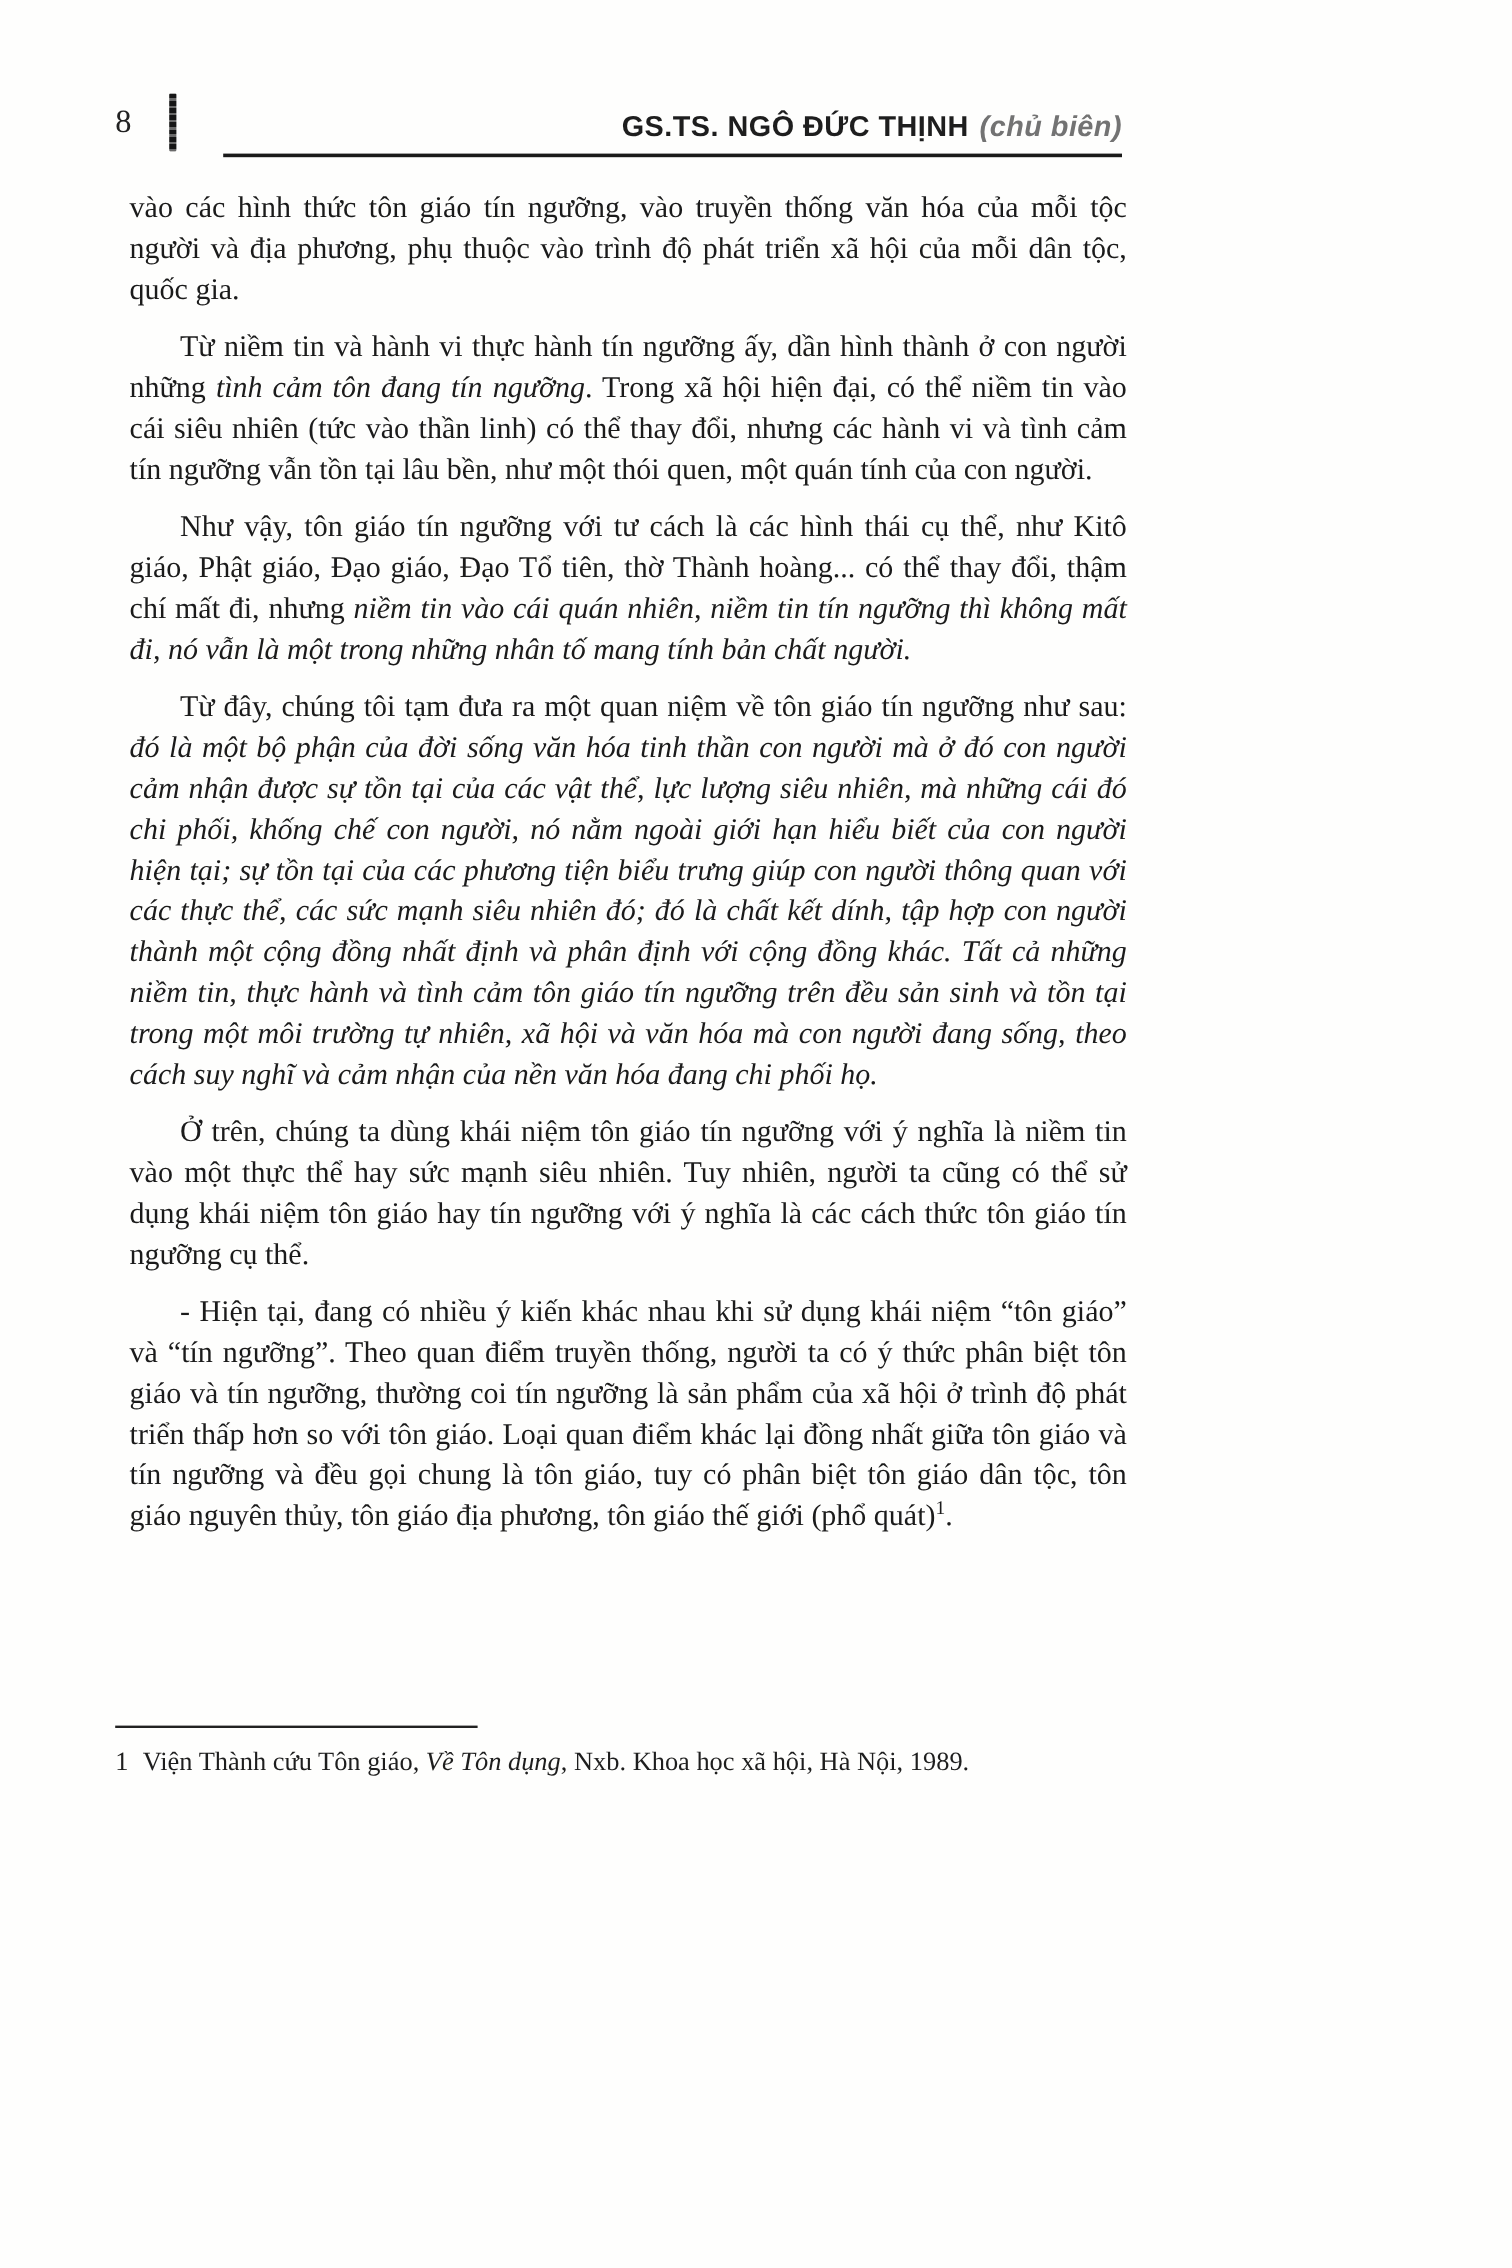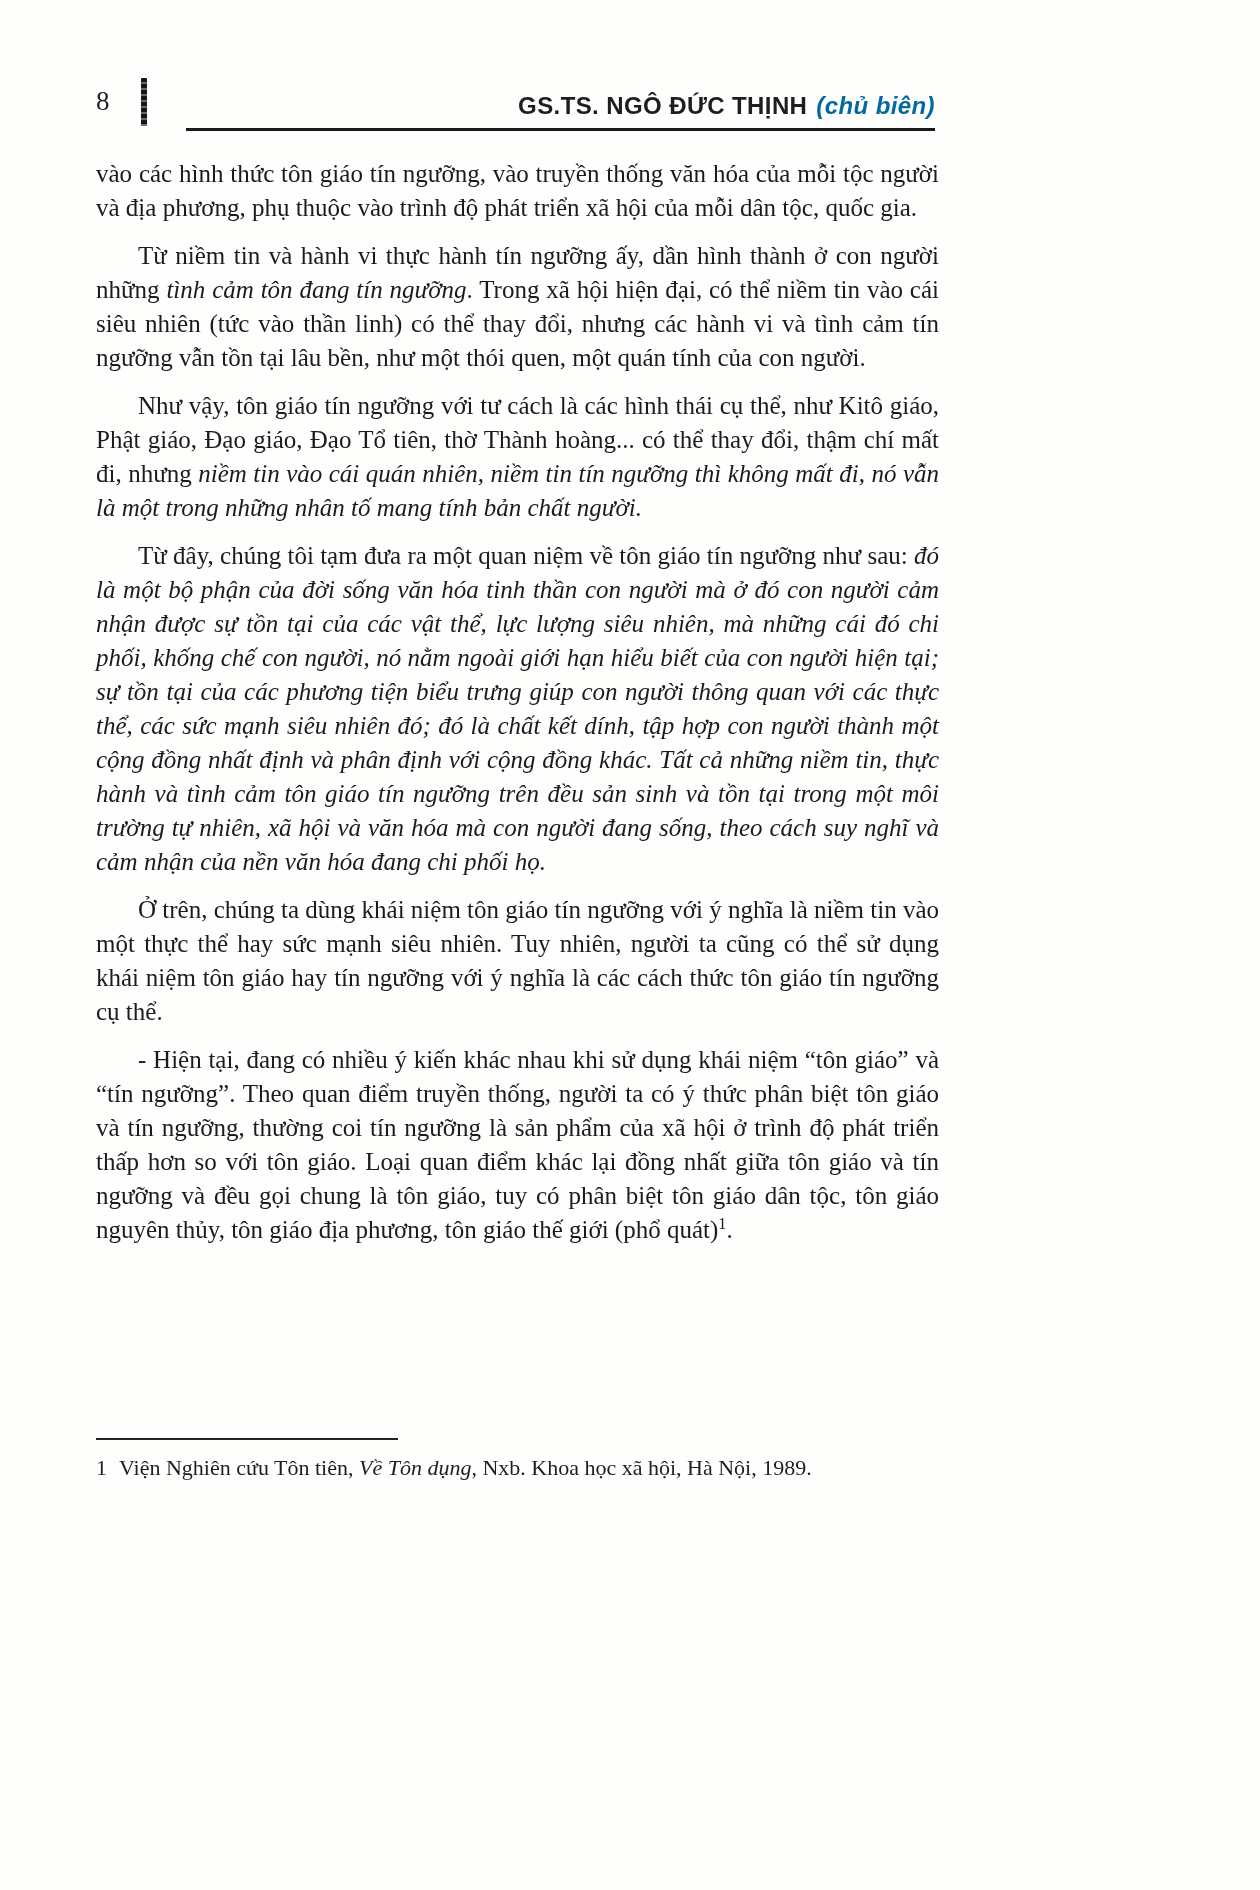--- a/index.html
+++ b/index.html
@@ -40,40 +40,40 @@
     font-family: "Liberation Sans", sans-serif;
     font-size: 24px;
     font-weight: bold;
     letter-spacing: 0.4px;
     white-space: nowrap;
     color: #1e1e1e;
   }
   .rh-editor {
     font-style: italic;
     font-weight: 600;
-    color: #0369a1;
+    color: #737373;
     margin-left: 9px;
   }
   .header-rule {
     position: absolute;
     left: 186px;
     top: 128px;
     width: 749px;
     height: 3px;
     background: #1a1a1a;
   }
   .text-block {
     position: absolute;
     left: 96px;
     top: 157px;
     width: 843px;
     text-align: justify;
   }
   .para {
-    margin: 0 0 14px 0;
+    margin: 0 0 14px 12px;
     font-size: 25px;
     line-height: 34px;
   }
   .para.indent {
     text-indent: 42px;
   }
   .italic {
     font-style: italic;
   }
   sup.fn-ref {
@@ -129,15 +129,15 @@
 
     <p class="para indent"><span>Ở trên, chúng ta dùng khái niệm tôn giáo tín ngưỡng với ý nghĩa là niềm tin vào một thực thể hay sức mạnh siêu nhiên. Tuy nhiên, người ta cũng có thể sử dụng khái niệm tôn giáo hay tín ngưỡng với ý nghĩa là các cách thức tôn giáo tín ngưỡng cụ thể.</span></p>
 
     <p class="para indent"><span>- Hiện tại, đang có nhiều ý kiến khác nhau khi sử dụng khái niệm “tôn giáo” và “tín ngưỡng”. Theo quan điểm truyền thống, người ta có ý thức phân biệt tôn giáo và tín ngưỡng, thường coi tín ngưỡng là sản phẩm của xã hội ở trình độ phát triển thấp hơn so với tôn giáo. Loại quan điểm khác lại đồng nhất giữa tôn giáo và tín ngưỡng và đều gọi chung là tôn giáo, tuy có phân biệt tôn giáo dân tộc, tôn giáo nguyên thủy, tôn giáo địa phương, tôn giáo thế giới (phổ quát)</span><sup class="fn-ref">1</sup><span>.</span></p>
 
 
   </main>
 
   <div class="footnote-rule"></div>
 
-  <div class="footnote"><span class="fn-marker">1</span><span>Viện Nghiên cứu Tôn tiên, </span><span class="italic">Về Tôn dụng</span><span>, Nxb. Khoa học xã hội, Hà Nội, 1989.</span></div>
+  <div class="footnote"><span class="fn-marker">1</span><span>Viện Thành cứu Tôn giáo, </span><span class="italic">Về Tôn dụng</span><span>, Nxb. Khoa học xã hội, Hà Nội, 1989.</span></div>
 
 </div>
 
 </body></html>

